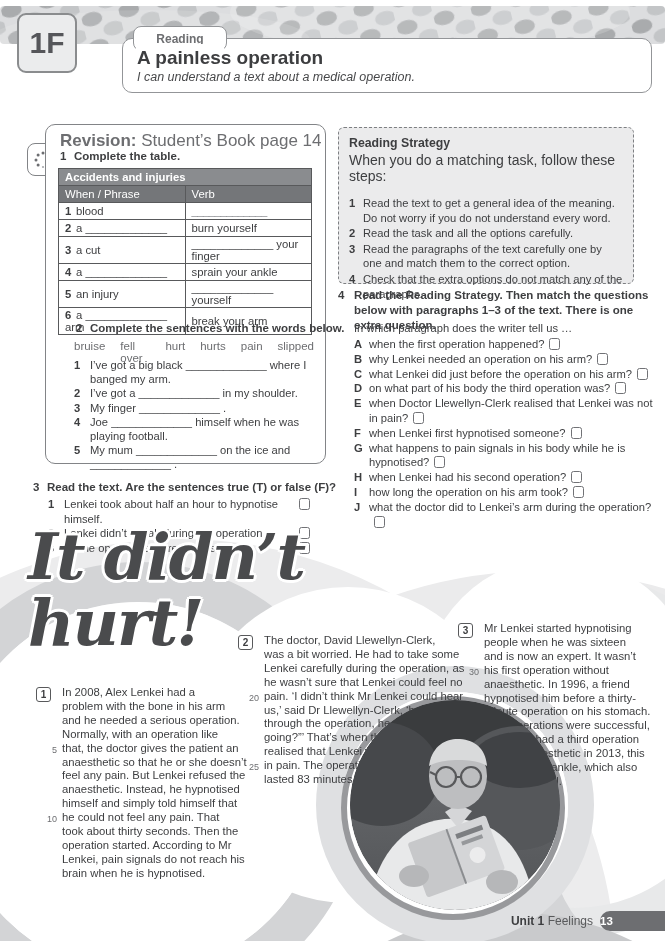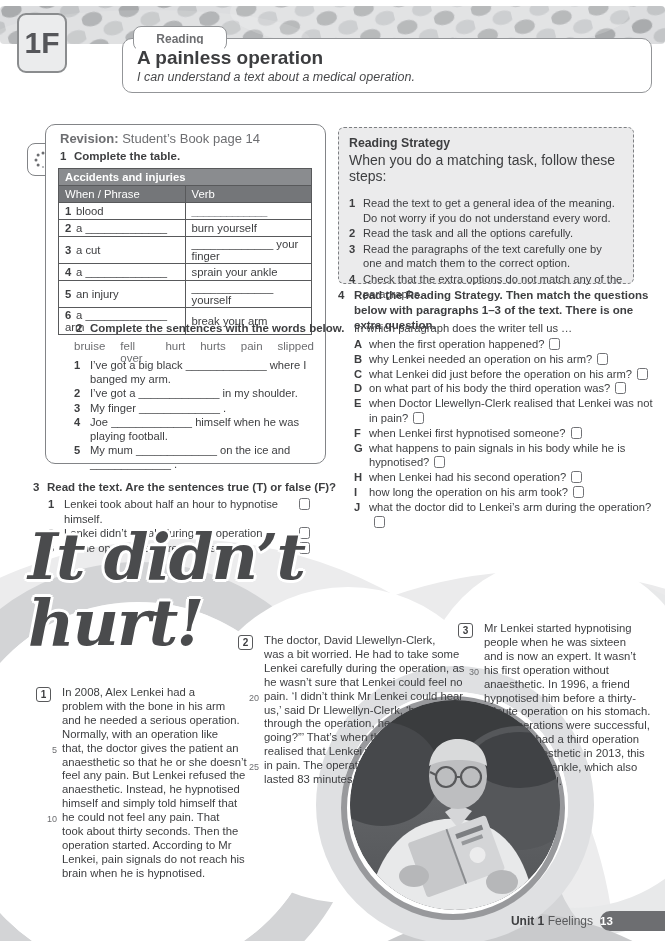--- a/index.html
+++ b/index.html
@@ -3,39 +3,39 @@
 <meta charset="utf-8">
 <style>
   * { margin:0; padding:0; box-sizing:border-box; }
   html,body { background:#fff; }
   body { font-family:"Liberation Sans", sans-serif; color:#3d3e40; }
   .page { position:relative; width:665px; height:941px; background:#fff; overflow:hidden; }
   .abs { position:absolute; }
 
   
   .banner { left:0; top:6px; width:665px; height:38px; }
-  .badge-1f { left:17px; top:13px; width:50px; height:60px; background:#ebeced; border:2.5px solid #8a8c8e;
+  .badge-1f { left:17px; top:13px; width:60px; height:60px; background:#ebeced; border:2.5px solid #8a8c8e;
     border-radius:9px; display:flex; align-items:center; justify-content:center;
     font-size:30px; font-weight:bold; color:#55565a; z-index:3; }
   .head-card { left:122px; top:38px; width:530px; height:55px; background:#fff;
     border:1.5px solid #939598; border-radius:10px; z-index:1; }
   .head-tab { left:133px; top:26px; width:94px; height:25px; background:#fff;
     border:1.5px solid #939598; border-radius:8px; z-index:2;
     display:flex; align-items:center; justify-content:center; }
   .head-tab span { font-size:12px; font-weight:bold; color:#6d6e71; }
   .head-tab-mask { left:136px; top:44px; width:88px; height:10px; background:#fff; z-index:2; }
   .head-title { left:137px; top:47px; font-size:19px; font-weight:bold; color:#3d3e40; z-index:3; }
   .head-obj { left:137px; top:70px; font-size:12.5px; font-style:italic; color:#48494b; z-index:3; }
 
   
   .rev-box { left:45px; top:124px; width:281px; height:340px; background:#fff;
     border:1.5px solid #828487; border-radius:10px; z-index:2; }
   .rev-icon-tab { left:27px; top:143px; width:28px; height:33px; background:#fff;
     border:1.5px solid #828487; border-radius:8px 0 0 8px; z-index:1; display:flex; align-items:center; }
-  .rev-label { left:60px; top:131px; font-size:13px; color:#6d6e71; z-index:3;text-align:center; }
+  .rev-label { left:60px; top:131px; font-size:17px; color:#6d6e71; z-index:3;text-align:center; }
   .rev-label b { color:#6d6e71; }
   .ex-head { font-size:11.5px; font-weight:bold; color:#3d3e40; z-index:3; }
   .ex-head .n { display:inline-block; width:14px; }
 
   
   .acc-table { left:58px; top:168px; width:254px; z-index:3; border-collapse:collapse; font-size:11.3px; }
   .acc-table th, .acc-table td { border:1px solid #58595b; padding:1px 6px; text-align:left; font-weight:normal; height:17px; }
   .acc-table .t-title { background:#8a8c8f; color:#fff; font-weight:bold; }
   .acc-table .t-col { background:#747679; color:#fff; }
   .acc-table td { background:#fff; color:#3d3e40; }

